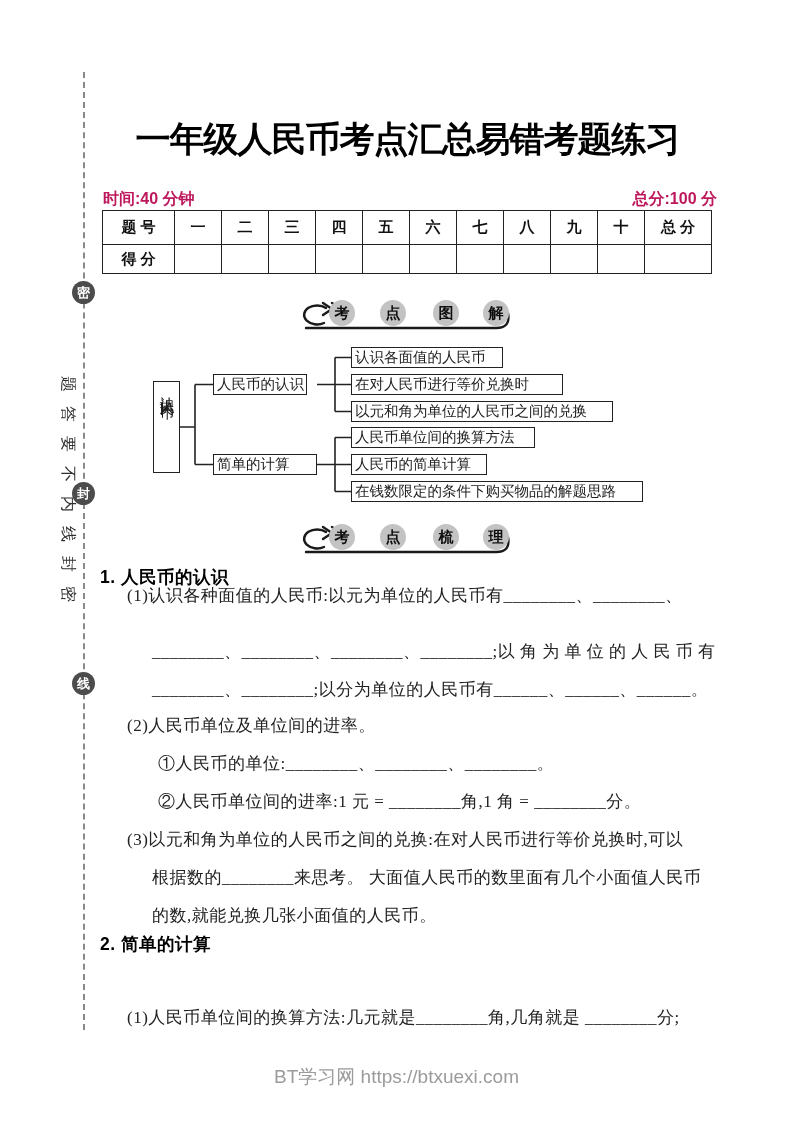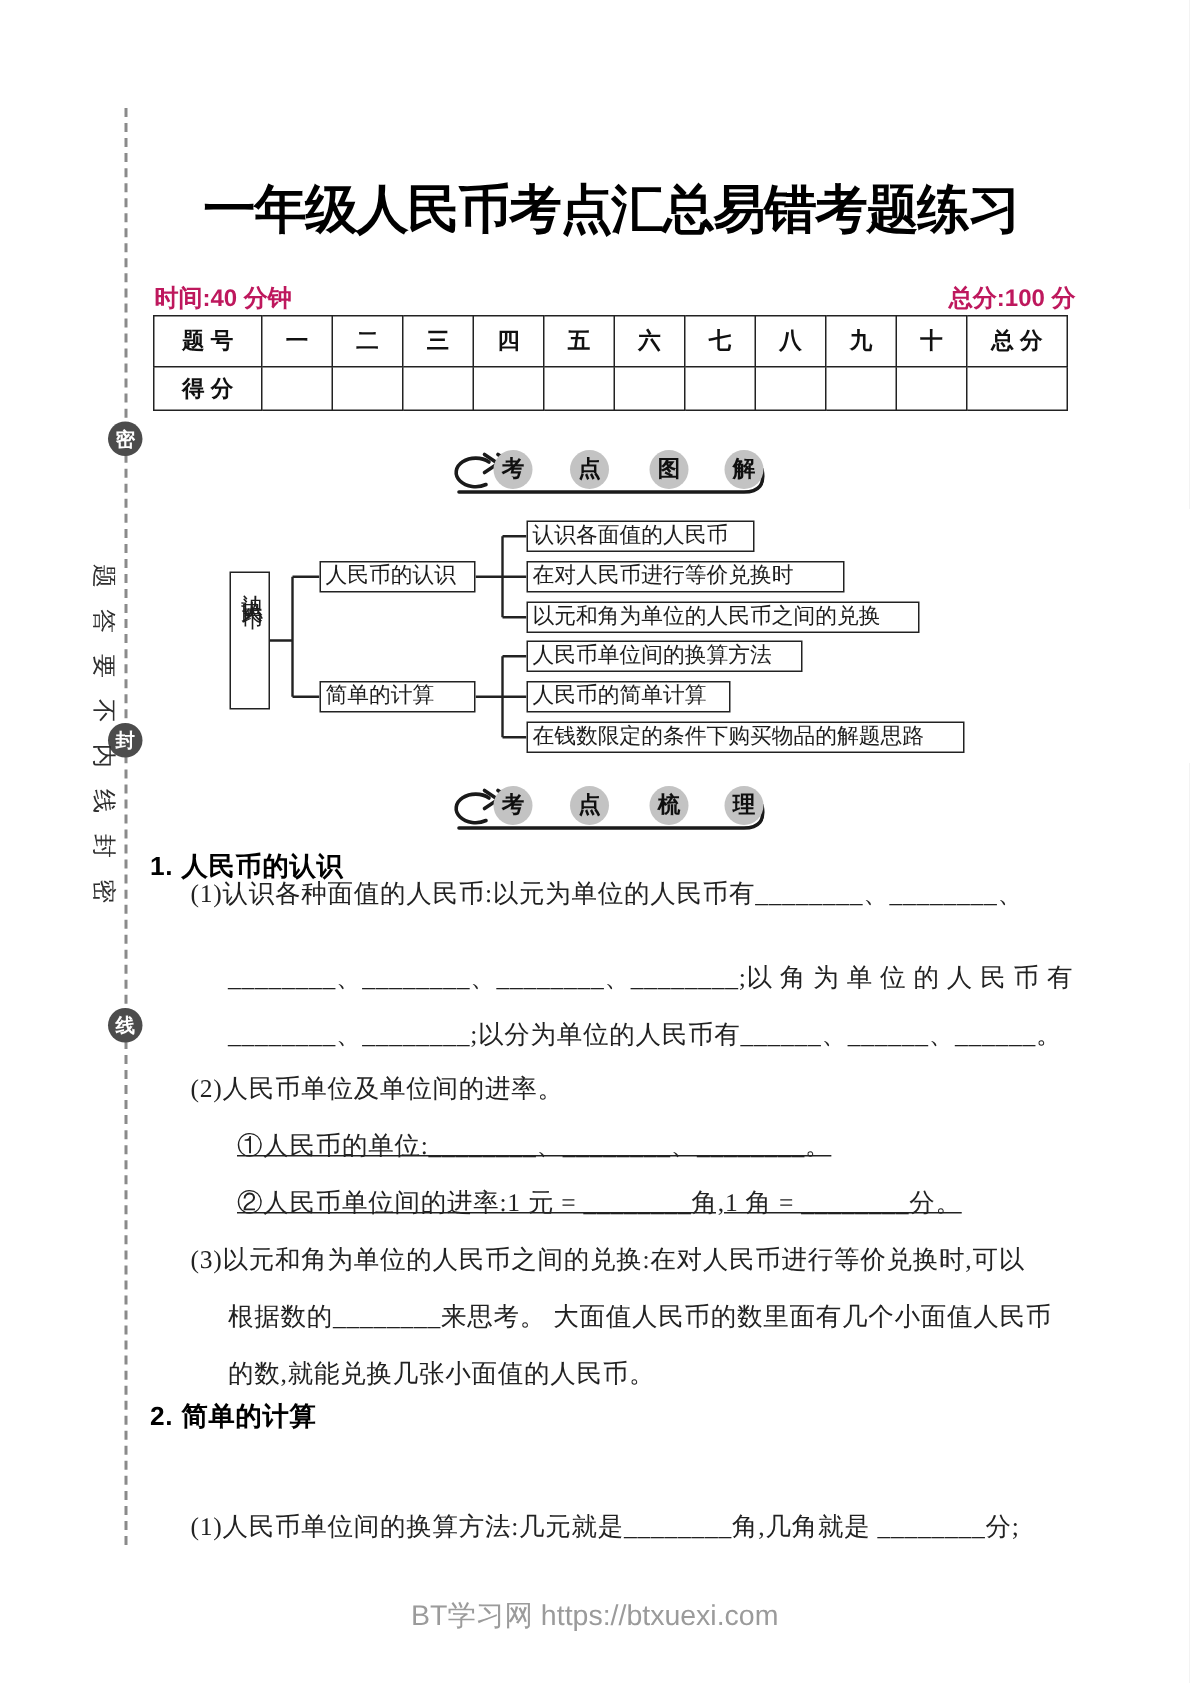--- a/index.html
+++ b/index.html
@@ -48,33 +48,33 @@
 
   
   .map { position:absolute; left:140px; top:340px; width:550px; height:172px; }
   .map svg { position:absolute; left:0; top:0; }
   .mbox { position:absolute; box-sizing:border-box; border:1.5px solid #222;
     background:#fff; font-size:14.5px; line-height:17px; text-align:left;
     padding:1px 3px; white-space:nowrap; }
   .mbox.root { left:13px; top:41px; width:27px; height:92px;
     writing-mode:vertical-rl; text-orientation:upright; letter-spacing:2px;
     padding:3px 2px; line-height:21px; }
-  .mbox.b1 { left:73px;  top:34px;  width:104px; height:21px; }
+  .mbox.b1 { left:73px;  top:34px;  width:94px; height:21px; }
   .mbox.b2 { left:73px;  top:114px; width:104px; height:21px; }
   .mbox.l1 { left:211px; top:7px;   width:152px; height:21px; }
   .mbox.l2 { left:211px; top:34px;  width:212px; height:21px; }
   .mbox.l3 { left:211px; top:61px;  width:262px; height:21px; }
   .mbox.l4 { left:211px; top:87px;  width:184px; height:21px; }
   .mbox.l5 { left:211px; top:114px; width:136px; height:21px; }
   .mbox.l6 { left:211px; top:141px; width:292px; height:21px; }
 
   
   .line { position:absolute; font-size:17px; letter-spacing:0.5px; white-space:nowrap; color:#222; }
   .line.h { font-family:"Liberation Sans", sans-serif; font-weight:bold; font-size:17.5px; color:#000; }
-  .x0 { left:100px; } .x1 { left:127px; } .x2 { left:152px; } .x3 { left:158px;text-decoration:underline; }
+  .x0 { left:100px; } .x1 { left:127px; } .x2 { left:152px; } .x3 { left:158px; }
   .yh1 { top:565px; } .y1 { top:584px; } .y2 { top:640px; } .y3 { top:678px; }
   .y4 { top:714px; } .y5 { top:752px; } .y6 { top:790px; } .y7 { top:828px; }
   .y8 { top:866px; } .y9 { top:904px; } .yh2 { top:932px; } .y10 { top:964px;margin-top:42px; }
 
   
   .footer { position:absolute; left:0; right:0; top:1064px; text-align:center;
     font:19px "Liberation Sans", sans-serif; color:#9b9b9b; }
 </style>
 </head>
 <body>

